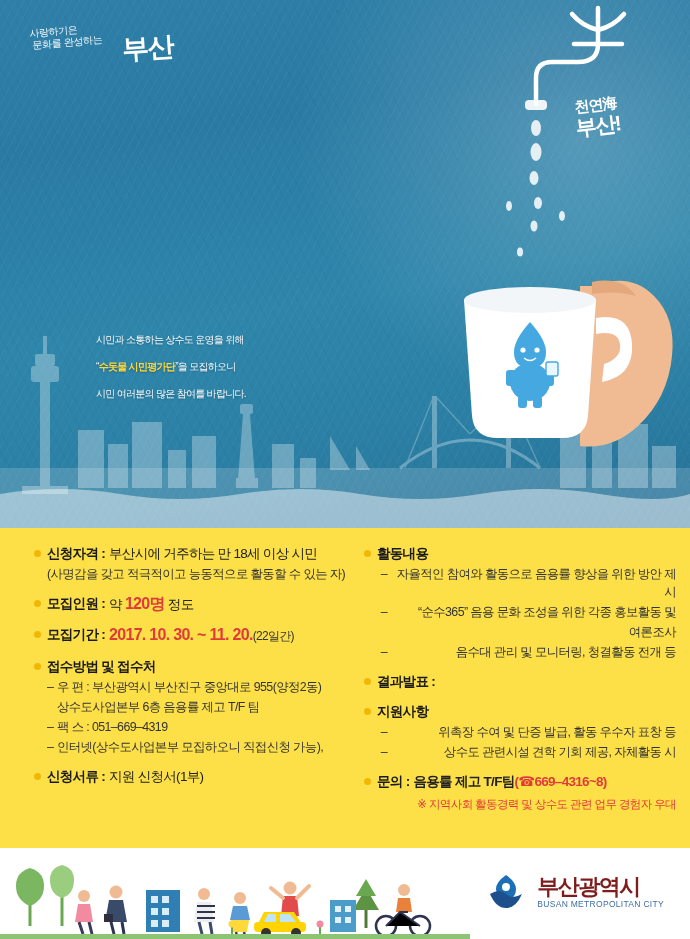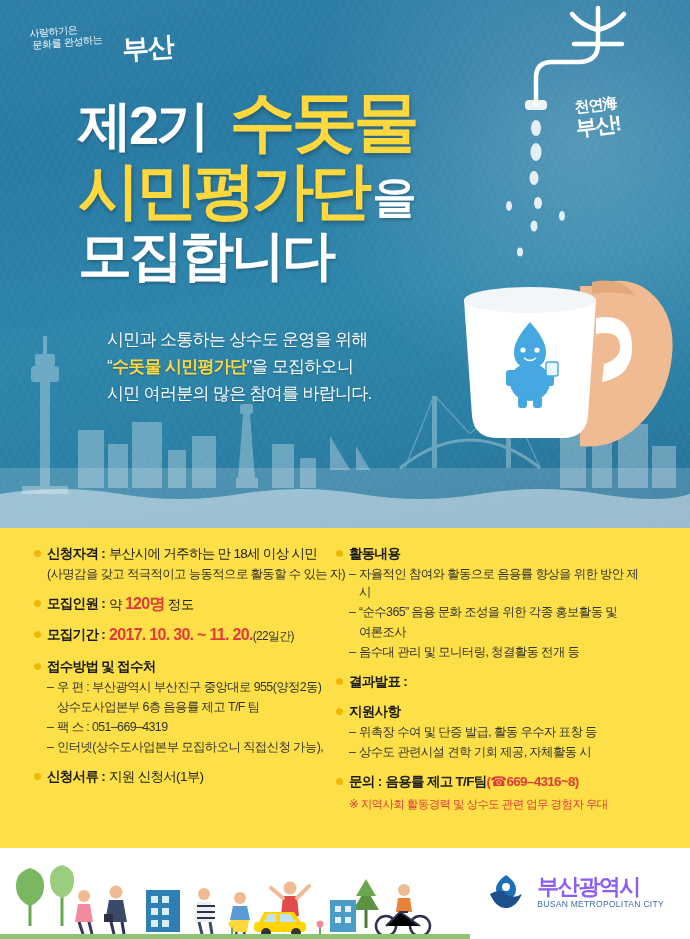--- a/index.html
+++ b/index.html
@@ -98,24 +98,24 @@
     color: #ffd83d;
     letter-spacing: -4px;
     text-shadow: 1px 3px 4px rgba(0,0,0,.25);
   }
   .hl-yellow.small { font-size: 62px; }
   .hl-white.suffix { font-size: 44px; letter-spacing: -2px; }
 
   
   .subtext {
     position: absolute;
-    left: 107px; top: 326px;
+    left: 96px; top: 326px;
     width: 330px;
     color: #ffffff;
-    font-size: 17px;
+    font-size: 10px;
     line-height: 27px;
     letter-spacing: -0.7px;
     text-shadow: 0 1px 2px rgba(0,0,0,.25);
   }
   .subtext .hi { color: #ffd83d; font-weight: bold; }
   .subtext .q { color:#ffffff; }
 
   
   .faucet-wrap { position:absolute; right:0; top:0; width: 330px; height: 528px; }
   .cursive {
@@ -134,21 +134,21 @@
     position: absolute;
     left: 0; top: 528px;
     width: 690px; height: 320px;
     background: #fde047;
   }
   .col {
     position: absolute;
     top: 16px;
   }
   .col-left  { left: 34px;  width: 312px; }
-  .col-right { left: 336px; width: 312px; }
+  .col-right { left: 364px; width: 312px; text-align: right; }
 
   .block { margin-bottom: 11px; }
   .head-line {
     display: flex;
     align-items: flex-start;
     font-size: 13.5px;
     letter-spacing: -0.7px;
     line-height: 19px;
     color: #222222;
   }
@@ -202,21 +202,21 @@
   }
   .footer-illus { position:absolute; left:0; top:0; width: 470px; height: 91px; }
   .footer-logo {
     position: absolute;
     right: 26px; top: 24px;
     display: flex;
     align-items: center;
     gap: 9px;
   }
   .footer-logo-text .fl1 {
-    font-size: 22px; font-weight: bold; color: #8b5cf6; letter-spacing: -1.5px; line-height: 24px;
+    font-size: 22px; font-weight: bold; color: #7f1d1d; letter-spacing: -1.5px; line-height: 24px;
   }
   .footer-logo-text .fl2 {
     font-size: 8.5px; color: #3e6ea4; letter-spacing: 0.3px; line-height: 11px;
   }
 </style>
 </head>
 <body>
 
 <div class="poster">
 
@@ -321,33 +321,20 @@
     </div>
 
     <div class="brand">
       <div class="brand-script">
         <span class="l1">사랑하기은</span>
         <span class="l2">문화를 완성하는</span>
       </div>
       <div class="brand-city">부산</div>
     </div>
 
-    <div class="headline">
-      <div class="hl-row hl-row1">
-        <span class="hl-white">제2기</span>
-        <span class="hl-yellow" style="margin-left:18px;">수돗물</span>
-      </div>
-      <div class="hl-row hl-row2">
-        <span class="hl-yellow small">시민평가단</span>
-        <span class="hl-white suffix">을</span>
-      </div>
-      <div class="hl-row">
-        <span class="hl-white">모집합니다</span>
-      </div>
-    </div>
 
     <div class="subtext">
       <div>시민과 소통하는 상수도 운영을 위해</div>
       <div>
         <span class="q">“</span><span class="hi">수돗물 시민평가단</span><span class="q">”을 모집하오니</span>
       </div>
       <div>시민 여러분의 많은 참여를 바랍니다.</div>
     </div>
   </div>
 

